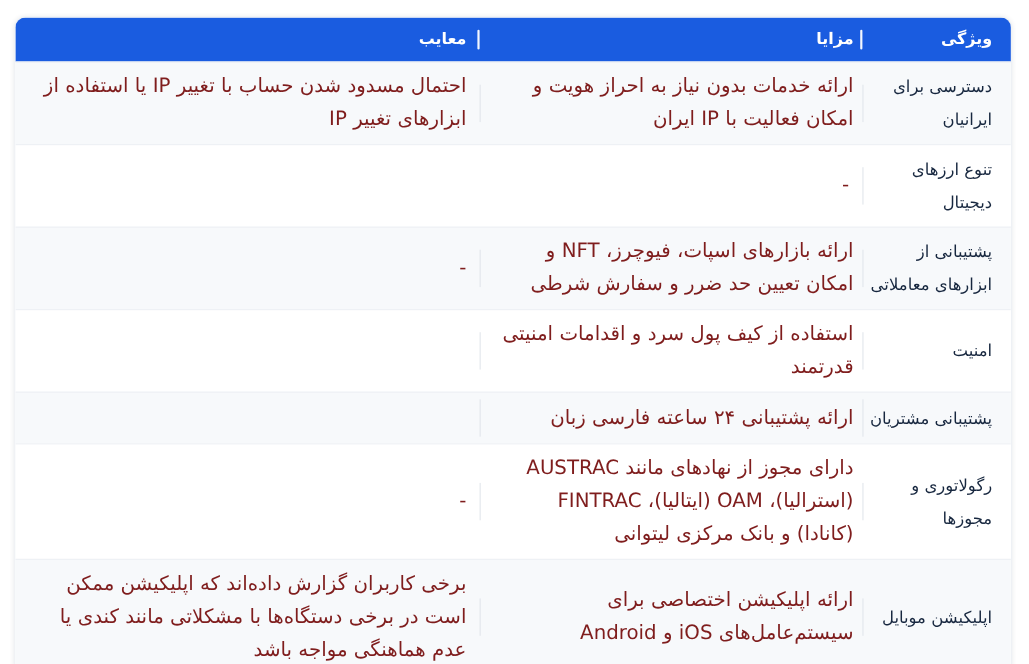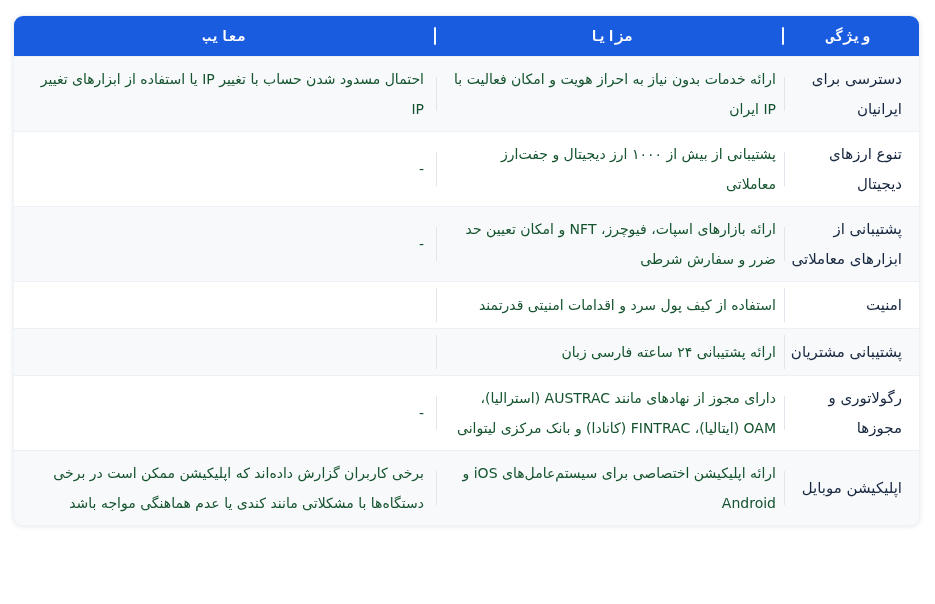--- a/index.html
+++ b/index.html
@@ -17,39 +17,38 @@
   .grid-row{
     display:grid;
     grid-template-columns:135px 348px 1fr;
     align-items:center;
   }
   .thead{
     background:var(--header-bg,#1a5ce0);
     height:40px;color:#ffffff;
   }
   .thead .cell{
-    font-size:14.5px;font-weight:700;text-align:center;position:relative;
+    font-size:14.5px;font-weight:700;text-align:right;position:relative;
     padding-left:10px;
-    font-family:Liberation Mono, monospace;
   }
   .cell-col-feature{padding-right:17px;}
   .cell-col-pros{padding-right:8px;}
   .cell-col-cons{padding-right:12px;}
   .thead .cell .vsep{
     position:absolute;right:0;top:50%;transform:translateY(-50%);
     width:2px;height:18px;background:rgba(255,255,255,.95);border-radius:1px;
   }
   .tbody .row{
     border-top:1px solid #edf0f4;
     min-height:46px;
     background:#ffffff;
   }
   .tbody .row:nth-child(odd){background:#f7f9fb;}
   .tbody .cell{
-    font-size:14px;line-height:30px;color:#14532d;
+    font-size:18px;line-height:30px;color:#7f1d1d;
     text-align:right;position:relative;
     padding-top:7px;padding-bottom:7px;padding-left:14px;
   }
   .tbody .cell.cell-col-feature{
     font-size:15px;font-weight:400;color:#17273f;padding-left:6px;
   }
   .tbody .cell .vsep{
     position:absolute;right:-1px;top:50%;transform:translateY(-50%);
     width:1.5px;height:34px;background:#e2e6ec;
   }
@@ -75,23 +74,20 @@
       <div class="cell cell-col-pros">
         <span class="vsep"></span><span>ارائه خدمات بدون نیاز به احراز هویت و امکان فعالیت با IP ایران</span>
       </div>
       <div class="cell cell-col-cons">
         <span class="vsep"></span><span>احتمال مسدود شدن حساب با تغییر IP یا استفاده از ابزارهای تغییر IP</span>
       </div>
     </div>
 
     <div class="grid-row row">
       <div class="cell cell-col-feature">تنوع ارزهای دیجیتال</div>
-      <div class="cell cell-col-pros">
-        <span class="vsep"></span><span>پشتیبانی از بیش از ۱۰۰۰ ارز دیجیتال و جفت‌ارز معاملاتی</span>
-      </div>
       <div class="cell cell-col-cons">
         <span class="vsep"></span><span>-</span>
       </div>
     </div>
 
     <div class="grid-row row">
       <div class="cell cell-col-feature">پشتیبانی از ابزارهای معاملاتی</div>
       <div class="cell cell-col-pros">
         <span class="vsep"></span><span>ارائه بازارهای اسپات، فیوچرز، NFT و امکان تعیین حد ضرر و سفارش شرطی</span>
       </div>

